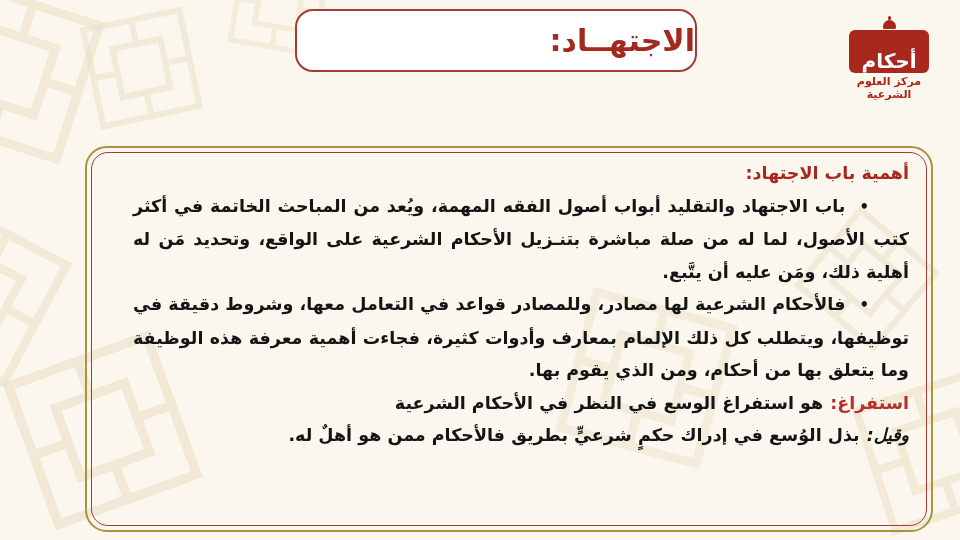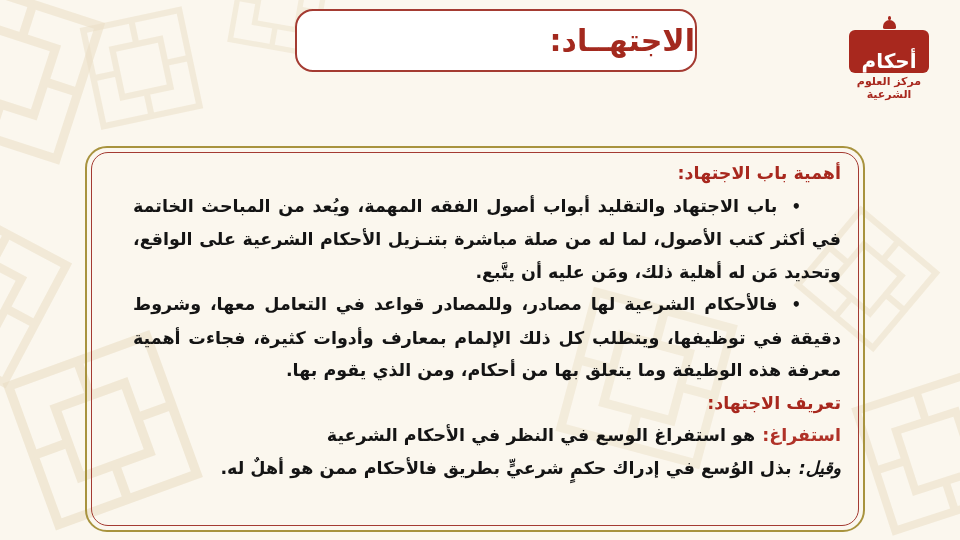--- a/index.html
+++ b/index.html
@@ -43,21 +43,21 @@
   }
   .logo-square {
     height: 43px; background: #A8281E; border-radius: 6px;
     display: flex; align-items: flex-end; justify-content: center;
   }
   .logo-word { color: #FFFFFF; font-size: 20px; font-weight: bold; }
   .logo-subtitle { color: #A8281E; font-size: 11px; font-weight: bold; margin-top: 2px; }
 
   
   .content-box {
-    position: absolute; left: 85px; top: 146px; width: 780px; height: 386px;
+    position: absolute; left: 85px; top: 146px; width: 848px; height: 386px;
     border: 2px solid #A8933E; border-radius: 22px;
     box-sizing: border-box; z-index: 2;
   }
   .content-inner-border {
     position: absolute; inset: 4px;
     border: 1.5px solid #A43B32; border-radius: 17px;
     pointer-events: none;
   }
   .content-text {
     position: absolute; inset: 0;
@@ -114,21 +114,20 @@
       <div class="red-heading">أهمية باب الاجتهاد:</div>
 
       <div class="bullet-para">
         <span class="bullet-glyph">•</span><span>باب الاجتهاد والتقليد أبواب أصول الفقه المهمة، ويُعد من المباحث الخاتمة في أكثر كتب الأصول، لما له من صلة مباشرة بتنـزيل الأحكام الشرعية على الواقع، وتحديد مَن له أهلية ذلك، ومَن عليه أن يتَّبع.</span>
       </div>
 
       <div class="bullet-para">
         <span class="bullet-glyph">•</span><span>فالأحكام الشرعية لها مصادر، وللمصادر قواعد في التعامل معها، وشروط دقيقة في توظيفها، ويتطلب كل ذلك الإلمام بمعارف وأدوات كثيرة، فجاءت أهمية معرفة هذه الوظيفة وما يتعلق بها من أحكام، ومن الذي يقوم بها.</span>
       </div>
 
-      <div class="red-heading">تعريف الاجتهاد:</div>
 
 
       <div class="def-row">
         <span class="def-label">استفراغ:</span><span>هو استفراغ الوسع في النظر في الأحكام الشرعية</span>
       </div>
 
       <div class="def-row">
         <span class="def-label black">وقيل:</span><span>بذل الوُسع في إدراك حكمٍ شرعيٍّ بطريق فالأحكام ممن هو أهلٌ له.</span>
       </div>
 

